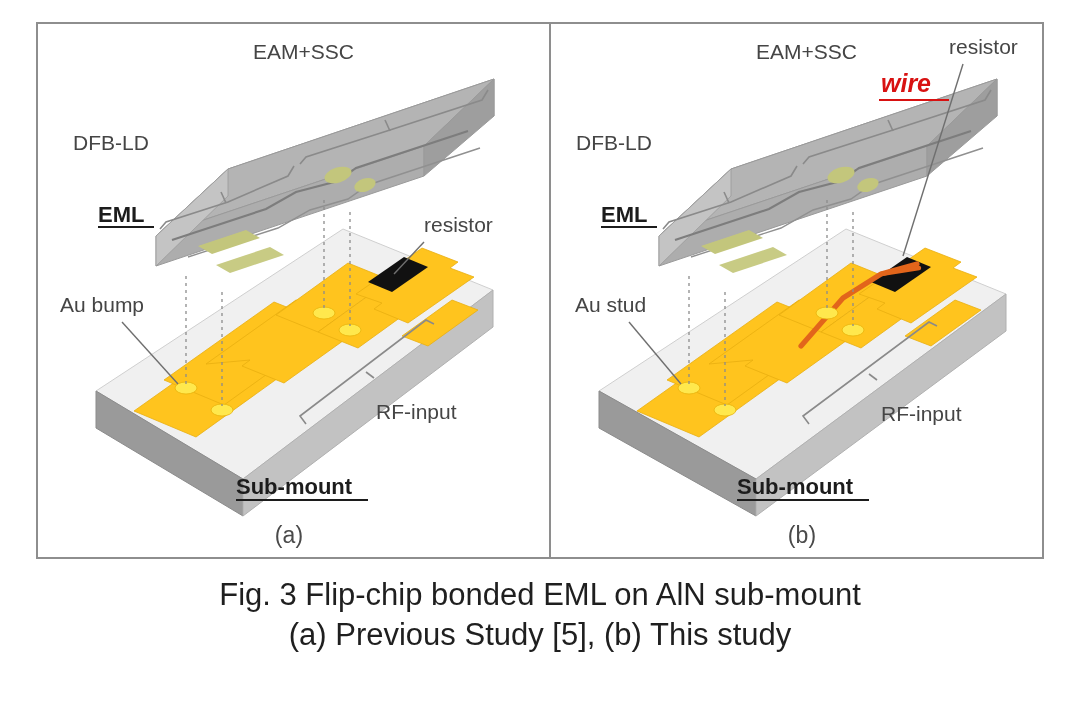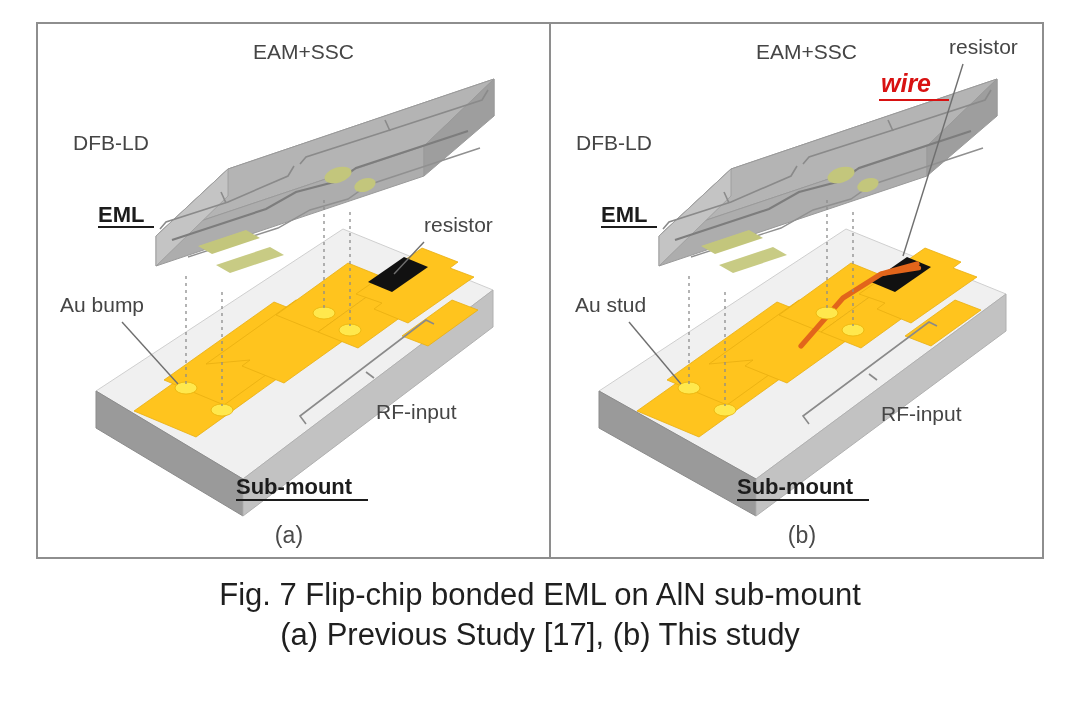--- a/index.html
+++ b/index.html
@@ -287,17 +287,17 @@
 
         <text class="lbl-bold-ul" x="186" y="470">Sub-mount</text>
         <line x1="186" y1="476" x2="318" y2="476" stroke="#1c1c1c" stroke-width="2"></line>
       </svg>
 
       <div class="panel-caption">(b)</div>
     </div>
   </div>
 
   <div class="fig-caption">
-    <span class="cap-line">Fig. 7 Flip-chip bonded EML on AlN sub-mount</span>
-    <span class="cap-line">(a) Previous Study [17], (b) This study</span>
+    <span class="cap-line">Fig. 3 Flip-chip bonded EML on AlN sub-mount</span>
+    <span class="cap-line">(a) Previous Study [5], (b) This study</span>
   </div>
 
 </div>
 
 </body></html>

